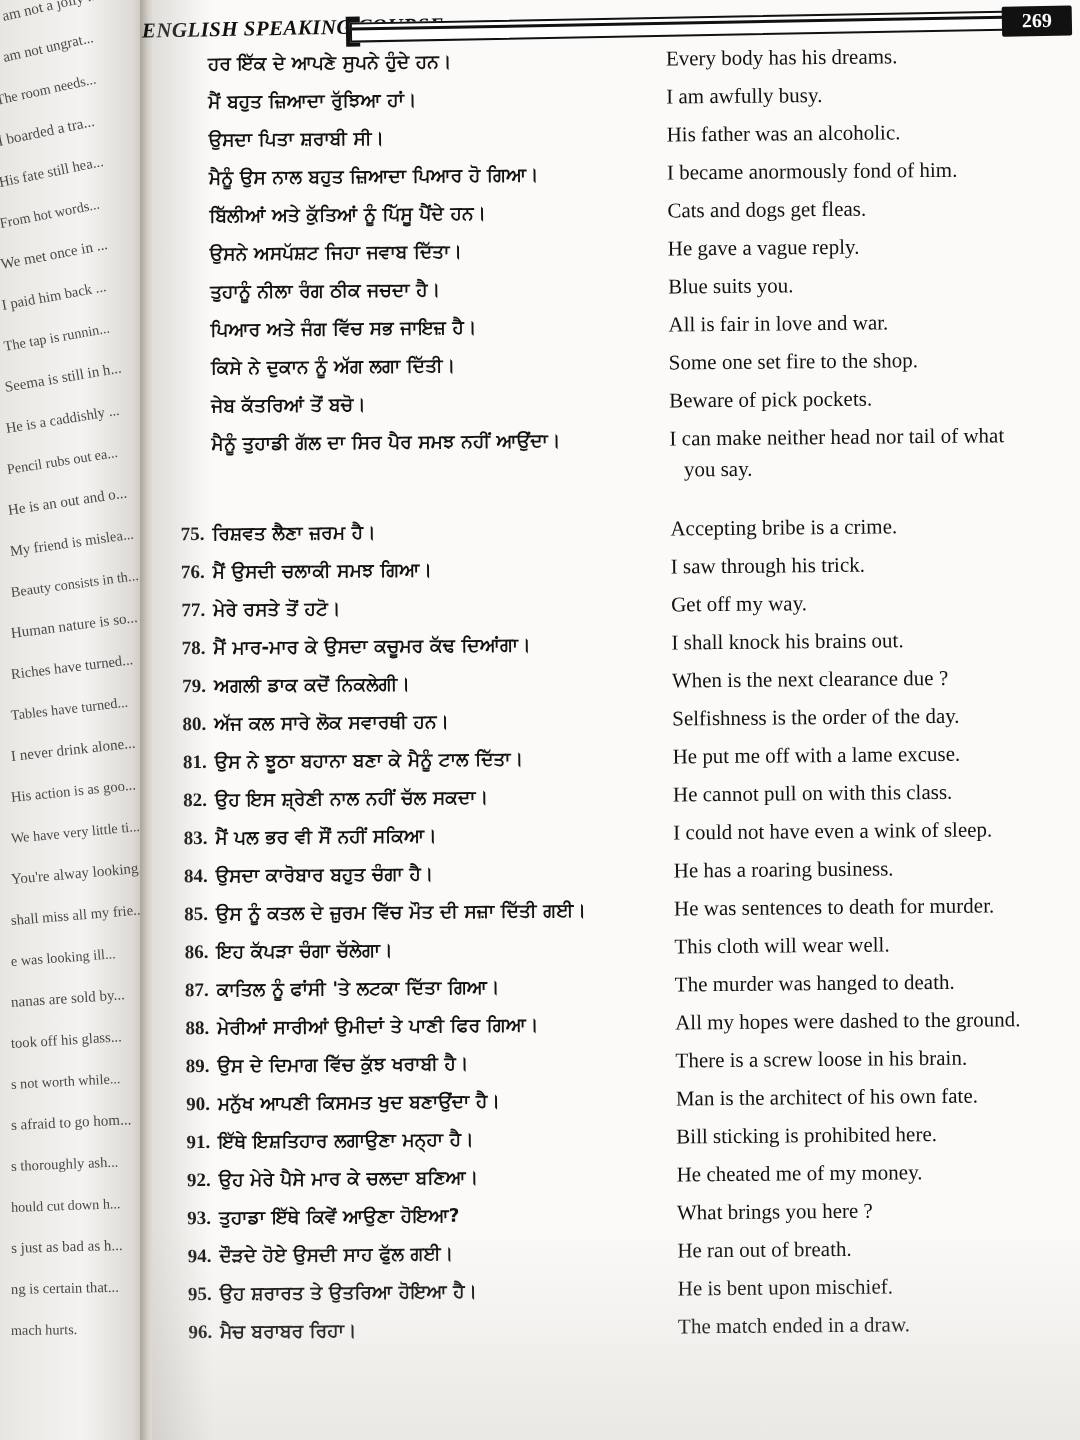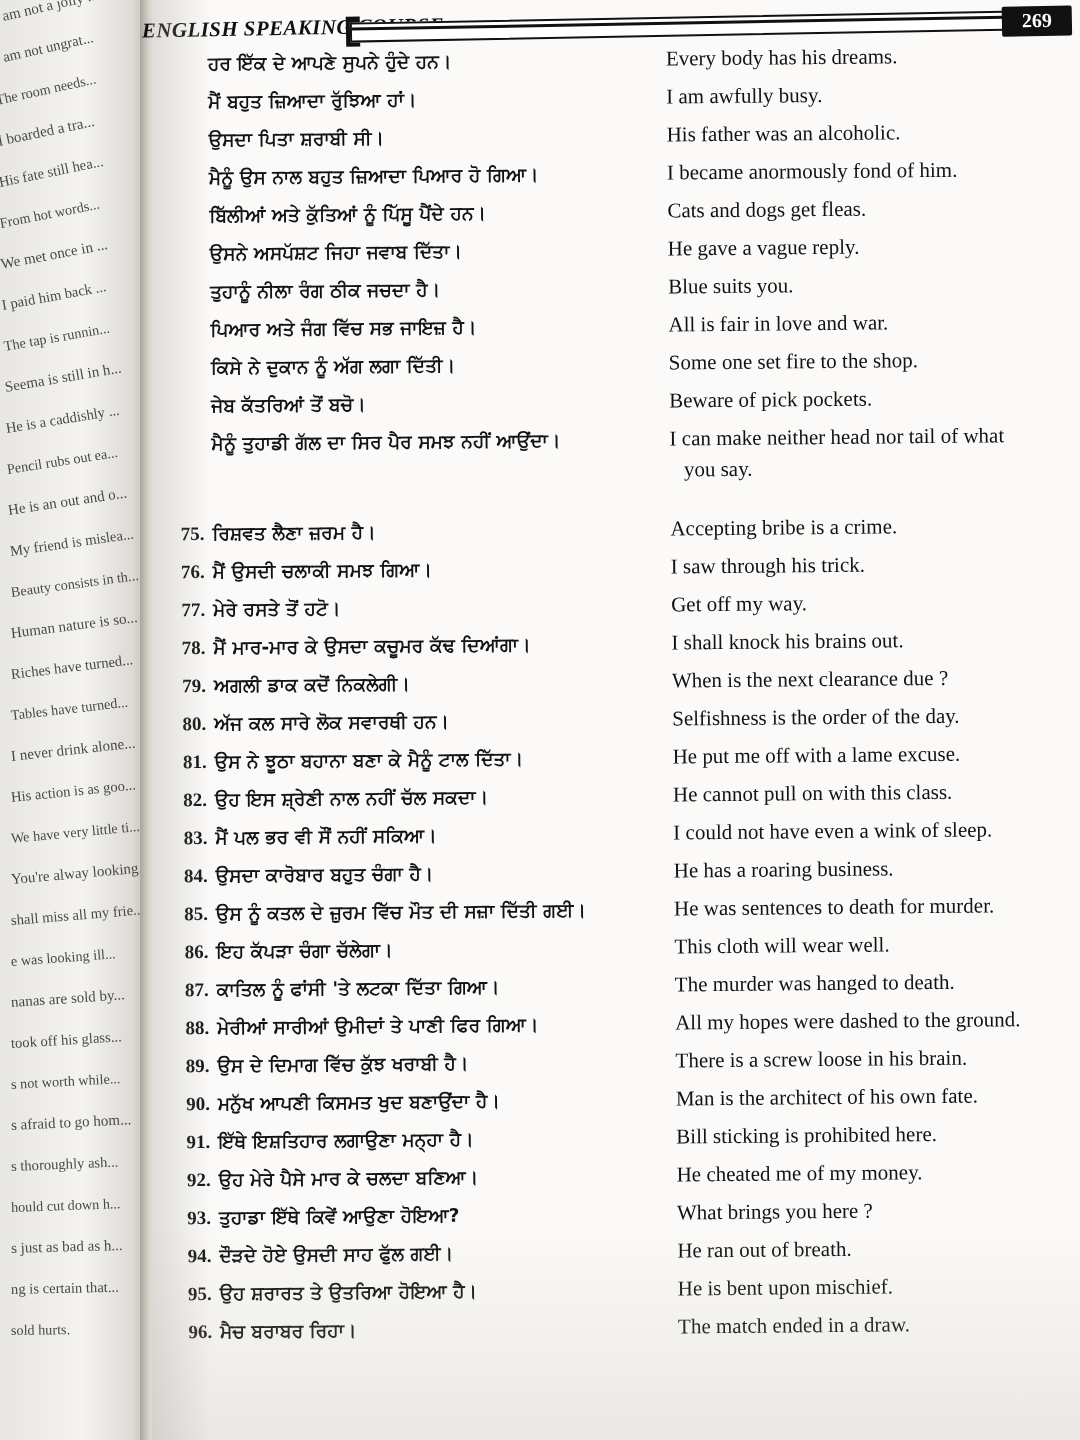--- a/index.html
+++ b/index.html
@@ -203,21 +203,21 @@
       <div class="lp-line" style="top: 912px; left: 10.8px; transform: rotate(-4.64deg); font-size: 14.6px;">shall miss all my frie...</div>
       <div class="lp-line" style="top: 953px; left: 10.8px; transform: rotate(-4.26deg); font-size: 14.2px;">e was looking ill...</div>
       <div class="lp-line" style="top: 994px; left: 10.8px; transform: rotate(-3.88deg); font-size: 15px;">nanas are sold by...</div>
       <div class="lp-line" style="top: 1035px; left: 10.8px; transform: rotate(-3.5deg); font-size: 14.6px;">took off his glass...</div>
       <div class="lp-line" style="top: 1076px; left: 10.8px; transform: rotate(-3.12deg); font-size: 14.2px;">s not worth while...</div>
       <div class="lp-line" style="top: 1117px; left: 10.8px; transform: rotate(-2.74deg); font-size: 15px;">s afraid to go hom...</div>
       <div class="lp-line" style="top: 1158px; left: 10.8px; transform: rotate(-2.36deg); font-size: 14.6px;">s thoroughly ash...</div>
       <div class="lp-line" style="top: 1199px; left: 10.8px; transform: rotate(-1.98deg); font-size: 14.2px;">hould cut down h...</div>
       <div class="lp-line" style="top: 1240px; left: 10.8px; transform: rotate(-1.6deg); font-size: 15px;">s just as bad as h...</div>
       <div class="lp-line" style="top: 1281px; left: 10.8px; transform: rotate(-1.22deg); font-size: 14.6px;">ng is certain that...</div>
-      <div class="lp-line" style="top: 1322px; left: 10.8px; transform: rotate(-0.84deg); font-size: 14.2px;">sold hurts.</div>
+      <div class="lp-line" style="top: 1322px; left: 10.8px; transform: rotate(-0.84deg); font-size: 14.2px;">mach hurts.</div>
     </div>
   <div class="page-fold"></div>
 
   <div class="main-page">
 
     <div class="header">
       <div class="header-title">ENGLISH SPEAKING COURSE</div>
       <div class="header-block"></div>
       <div class="header-rule"></div>
       <div class="page-number">269</div>

